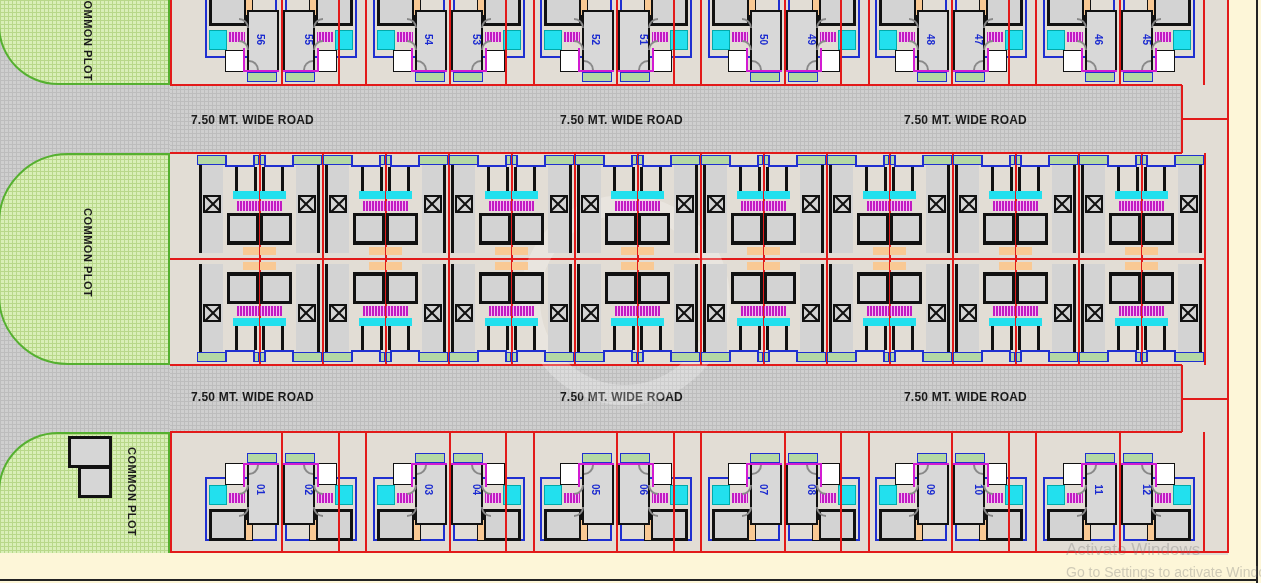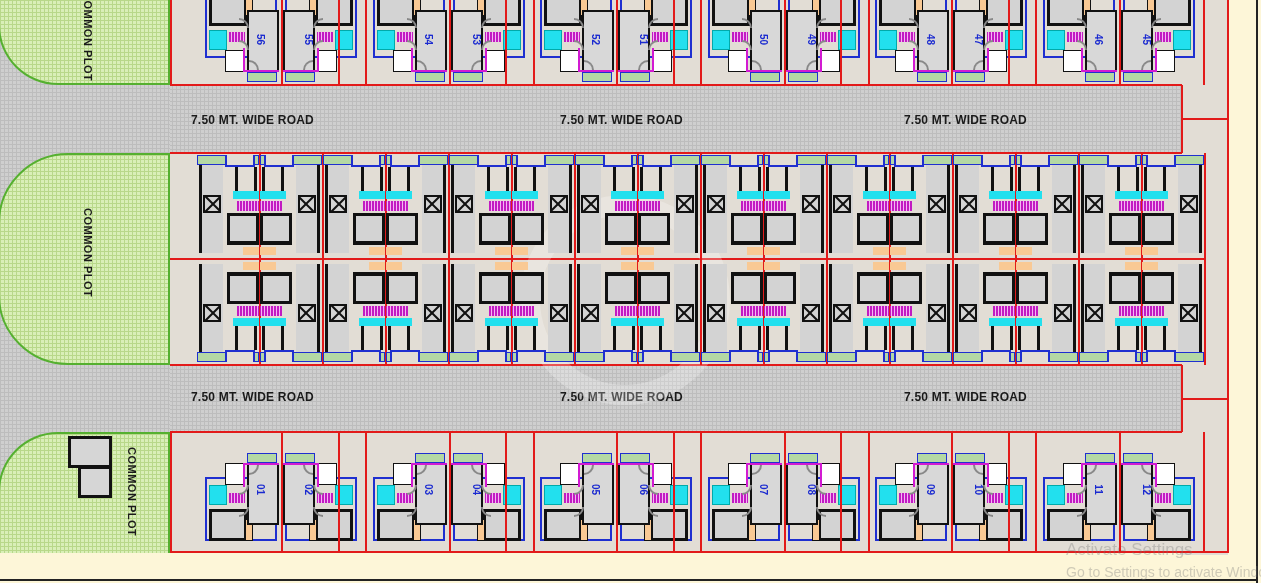--- a/index.html
+++ b/index.html
@@ -518,21 +518,21 @@
           <div class="door" style="left:42px;top:40px;"></div>
           <div class="door" style="left:52px;top:60px;"></div>
         </div>
         <span class="num" style="left: 22px; top: 34px;">12</span>
         <span class="dim" style="left: 38px; top: 36px;"></span>
       </div>
     </div>
 
   <div class="wm-circle" style="left:520px;top:195px;width:210px;height:210px;"></div>
 
-  <span class="watermark big" style="left:1066px;top:540px;">Activate Settings</span>
+  <span class="watermark big" style="left:1066px;top:540px;">Activate Windows</span>
   <span class="watermark" style="left:1066px;top:564px;">Go to Settings to activate Windows.</span>
 <div class="redline" style="left: 170px; top: 0px; width: 2px; height: 85px;"></div>
     <div class="redline" style="left: 170px; top: 432px; width: 2px; height: 120px;"></div>
     <div class="redline" style="left: 281px; top: 0px; width: 2px; height: 85px;"></div>
     <div class="redline" style="left: 281px; top: 432px; width: 2px; height: 120px;"></div>
     <div class="redline" style="left: 365px; top: 0px; width: 2px; height: 85px;"></div>
     <div class="redline" style="left: 365px; top: 432px; width: 2px; height: 120px;"></div>
     <div class="redline" style="left: 338px; top: 0px; width: 2px; height: 85px;"></div>
     <div class="redline" style="left: 338px; top: 432px; width: 2px; height: 120px;"></div>
     <div class="redline" style="left: 449px; top: 0px; width: 2px; height: 85px;"></div>

